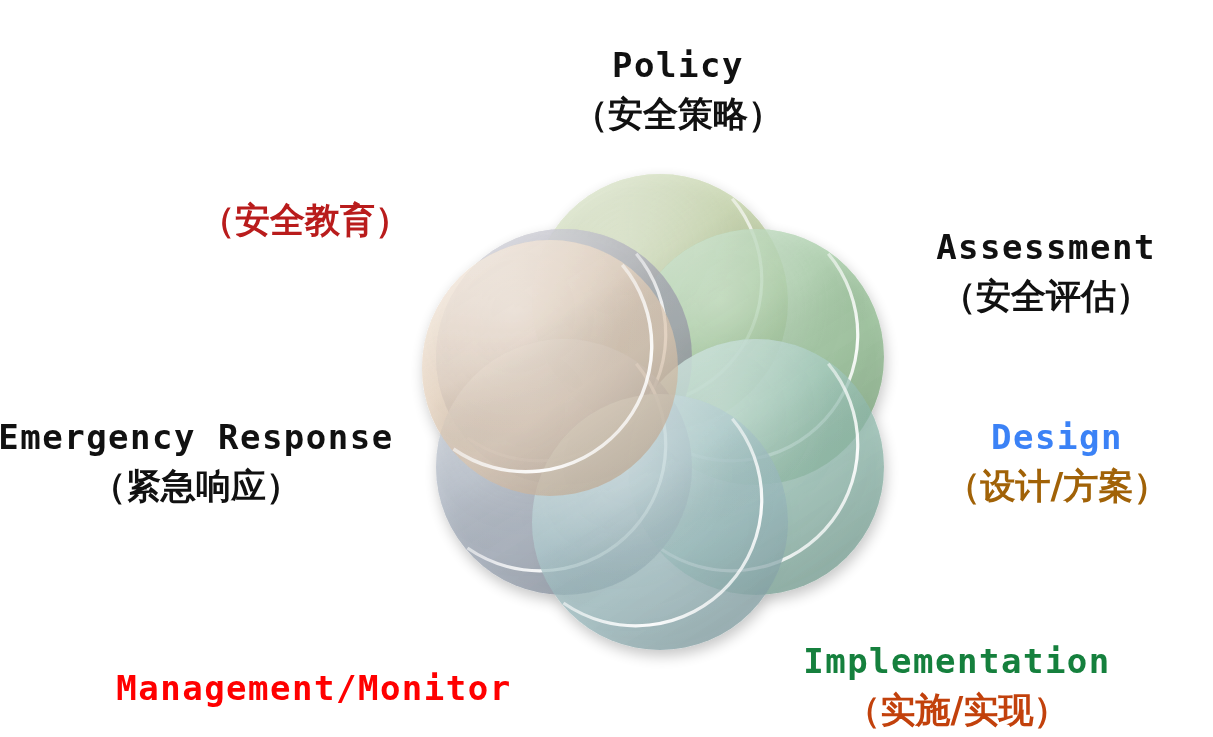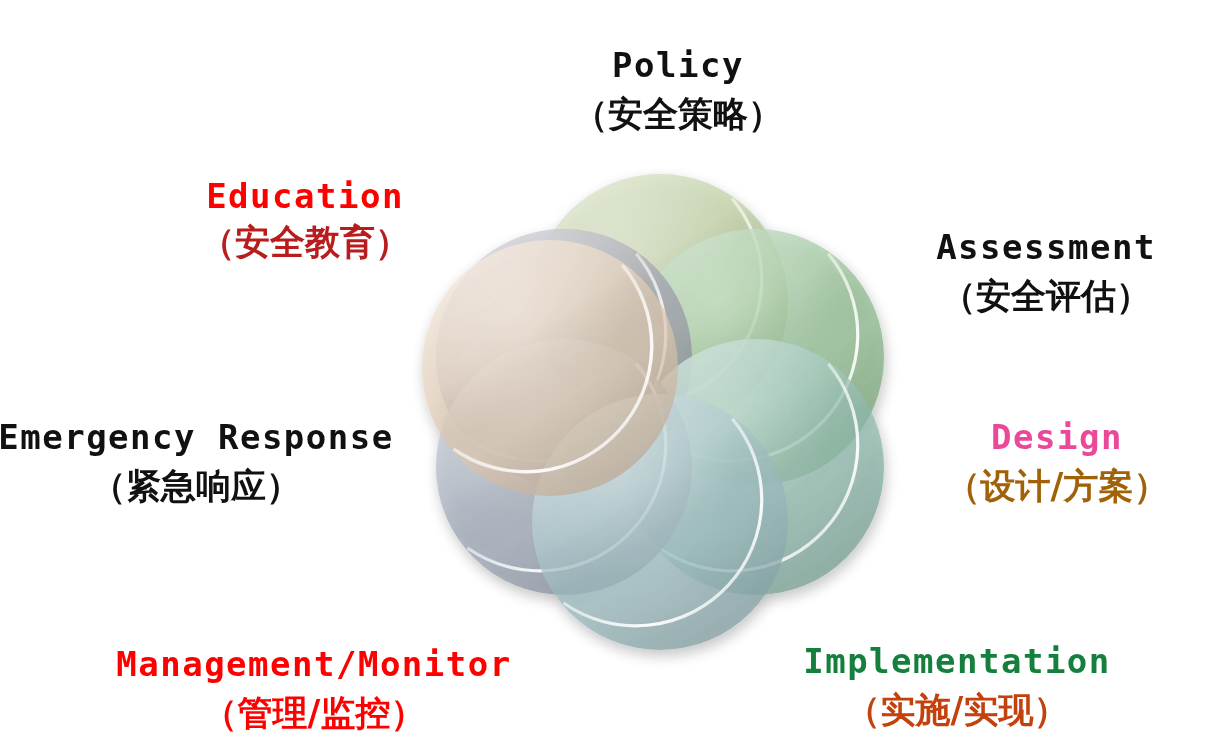--- a/index.html
+++ b/index.html
@@ -150,47 +150,45 @@
       <g>
         <circle class="disc-body" cx="550" cy="368" r="128" opacity="0.70" fill="#e3cbb0"></circle>
         <circle cx="550" cy="368" r="128" fill="url(#sheen)"></circle>
         <circle cx="550" cy="368" r="128" fill="url(#innerGloss)"></circle>
         <path class="disc-rim" d="M 622.27 264.79 A 126 126 0 0 1 453.48 448.99" fill="none" stroke="url(#rimLight)" stroke-width="3.4"></path>
       </g>
     </g>
   </svg>
 
   <div class="venn-label lbl-pos accent" id="label-education" style="left: 305px; top: 221px;">
-    <span class="label-en" style="color: rgb(255, 0, 0);">Education</span>
     <span class="label-cn" style="color: #b91c1c; font-family: Liberation Mono, monospace;">（安全教育）</span>
   </div>
 
   <div class="venn-label lbl-pos" id="label-policy" style="left: 678px; top: 90px;">
     <span class="label-en" style="color: rgb(17, 17, 17);">Policy</span>
     <span class="label-cn" style="color: rgb(17, 17, 17);">（安全策略）</span>
   </div>
 
   <div class="venn-label lbl-pos" id="label-assessment" style="left: 1046px; top: 272px;">
     <span class="label-en" style="color: rgb(17, 17, 17);">Assessment</span>
     <span class="label-cn" style="color: rgb(17, 17, 17);">（安全评估）</span>
   </div>
 
   <div class="venn-label lbl-pos" id="label-design" style="left: 1057px; top: 462px;">
-    <span class="label-en" style="color: #ec4899;">Design</span>
+    <span class="label-en" style="color: #3b82f6;">Design</span>
     <span class="label-cn" style="color: #a16207;">（设计/方案）</span>
   </div>
 
   <div class="venn-label lbl-pos" id="label-implementation" style="left: 957px; top: 686px;">
     <span class="label-en" style="color: #15803d;">Implementation</span>
     <span class="label-cn" style="color: #c2410c;">（实施/实现）</span>
   </div>
 
   <div class="venn-label lbl-pos accent" id="label-management-monitor" style="left: 314px; top: 689px;">
     <span class="label-en" style="color: rgb(255, 0, 0);">Management/Monitor</span>
-    <span class="label-cn" style="color: rgb(255, 0, 0);">（管理/监控）</span>
   </div>
 
   <div class="venn-label lbl-pos" id="label-emergency-response" style="left: 196px; top: 462px;">
     <span class="label-en" style="color: rgb(17, 17, 17);">Emergency Response</span>
     <span class="label-cn" style="color: rgb(17, 17, 17);">（紧急响应）</span>
   </div>
 
 </div>
 
 </body></html>

